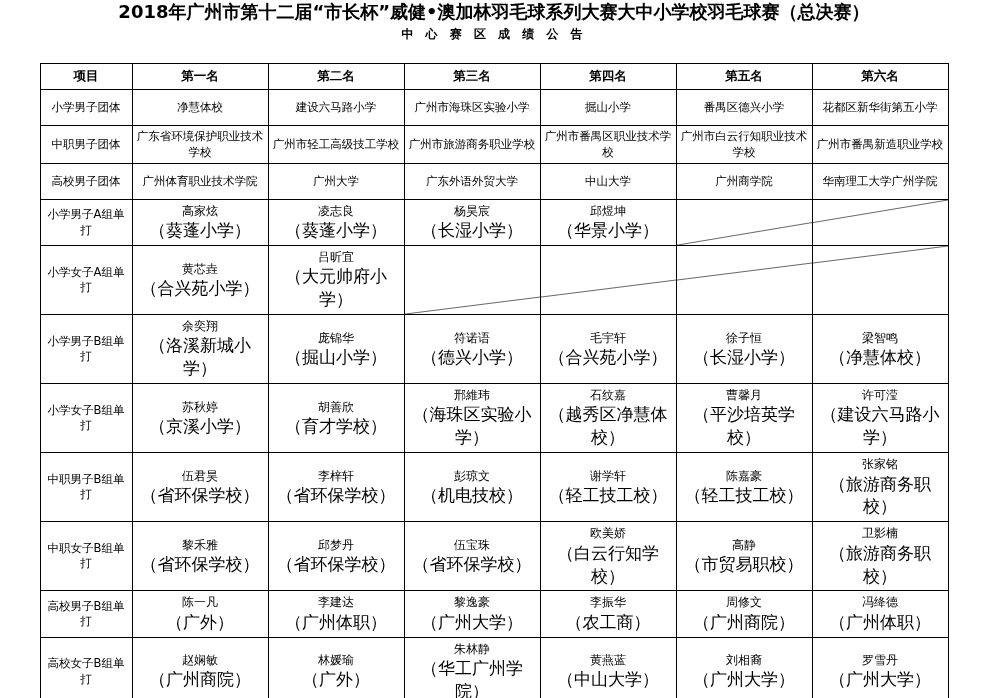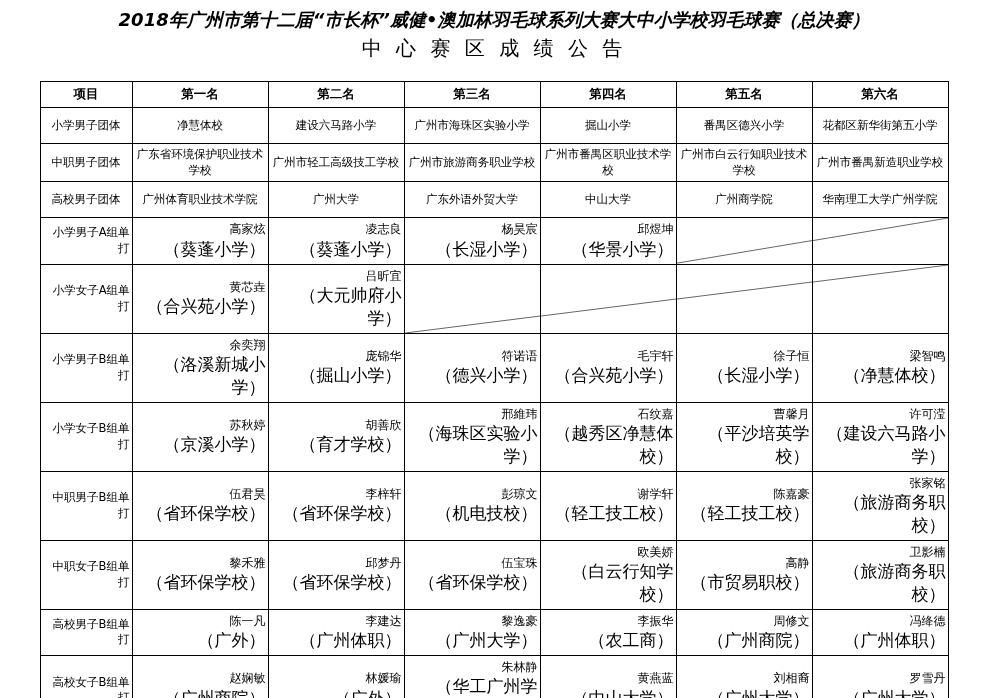--- a/index.html
+++ b/index.html
@@ -19,29 +19,28 @@
     height: 698px;
     position: relative;
     box-sizing: border-box;
     padding: 0;
   }
   .title-main {
     text-align: center;
     font-size: 18px;
     font-weight: bold;
     letter-spacing: 0px;
-    padding-top: 8px;
+    padding-top: 0;
     line-height: 1.3;
     white-space: nowrap;
-    font-style: italic;
   }
   .title-sub {
     text-align: center;
-    font-size: 20px;
-    font-weight: normal;
+    font-size: 12px;
+    font-weight: bold;
     letter-spacing: 4px;
     padding-top: 4px;
     padding-bottom: 8px;
     line-height: 1.3;
     white-space: nowrap;
   }
   table.results {
     border-collapse: collapse;
     margin: 12px auto;
     width: 908px;
@@ -68,21 +67,20 @@
   }
   th.hcol {
     width: 136px;
   }
   tr.team td {
     height: 36px;
     font-family: Liberation Mono, monospace;
   }
   tr.single td {
     height: 40px;
-    text-align: right;
   }
   .nm {
     display: block;
     font-size: 12px;
   }
   .sch {
     display: block;
     font-size: 17px;
   }
   

